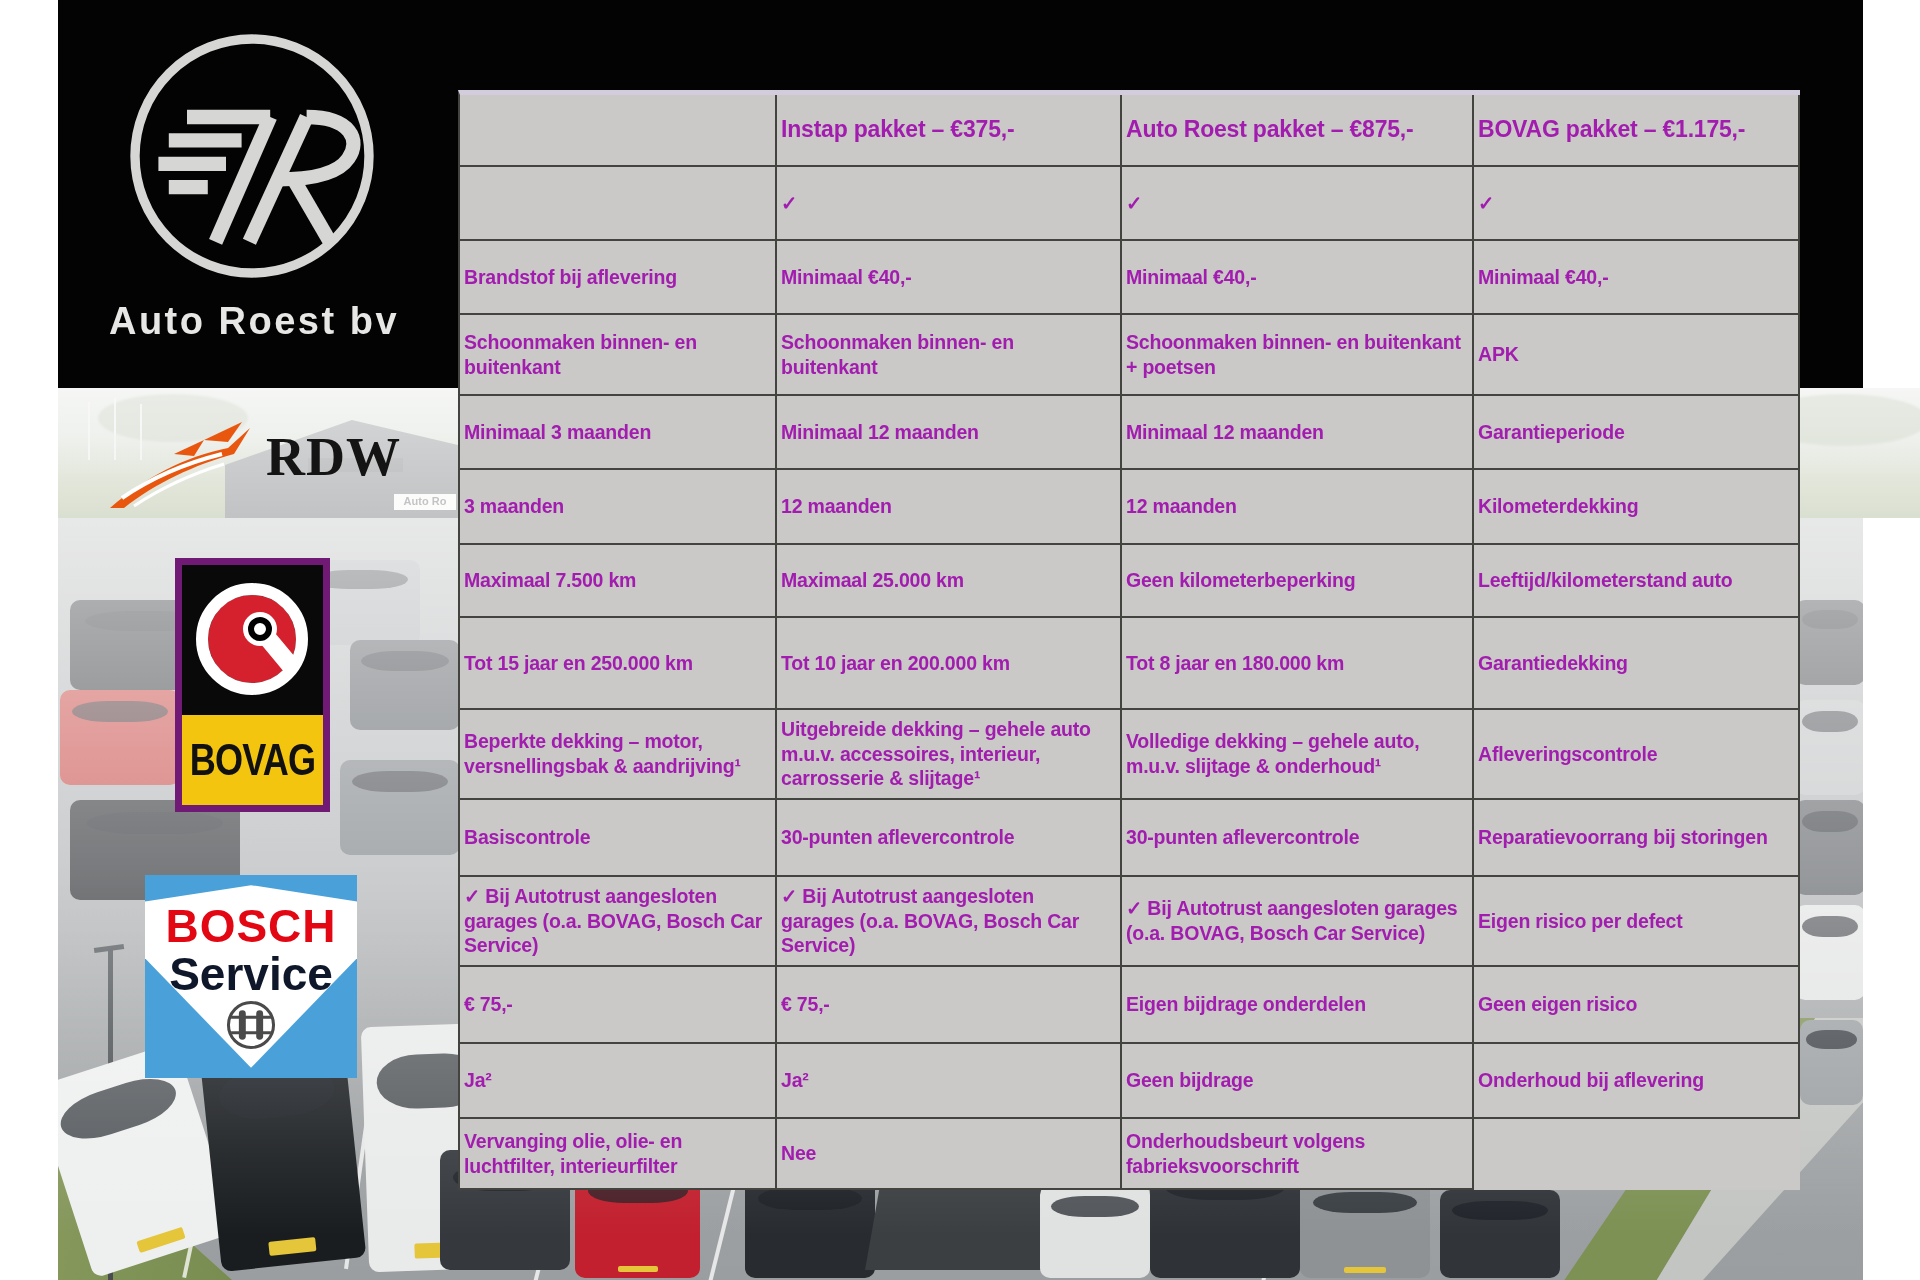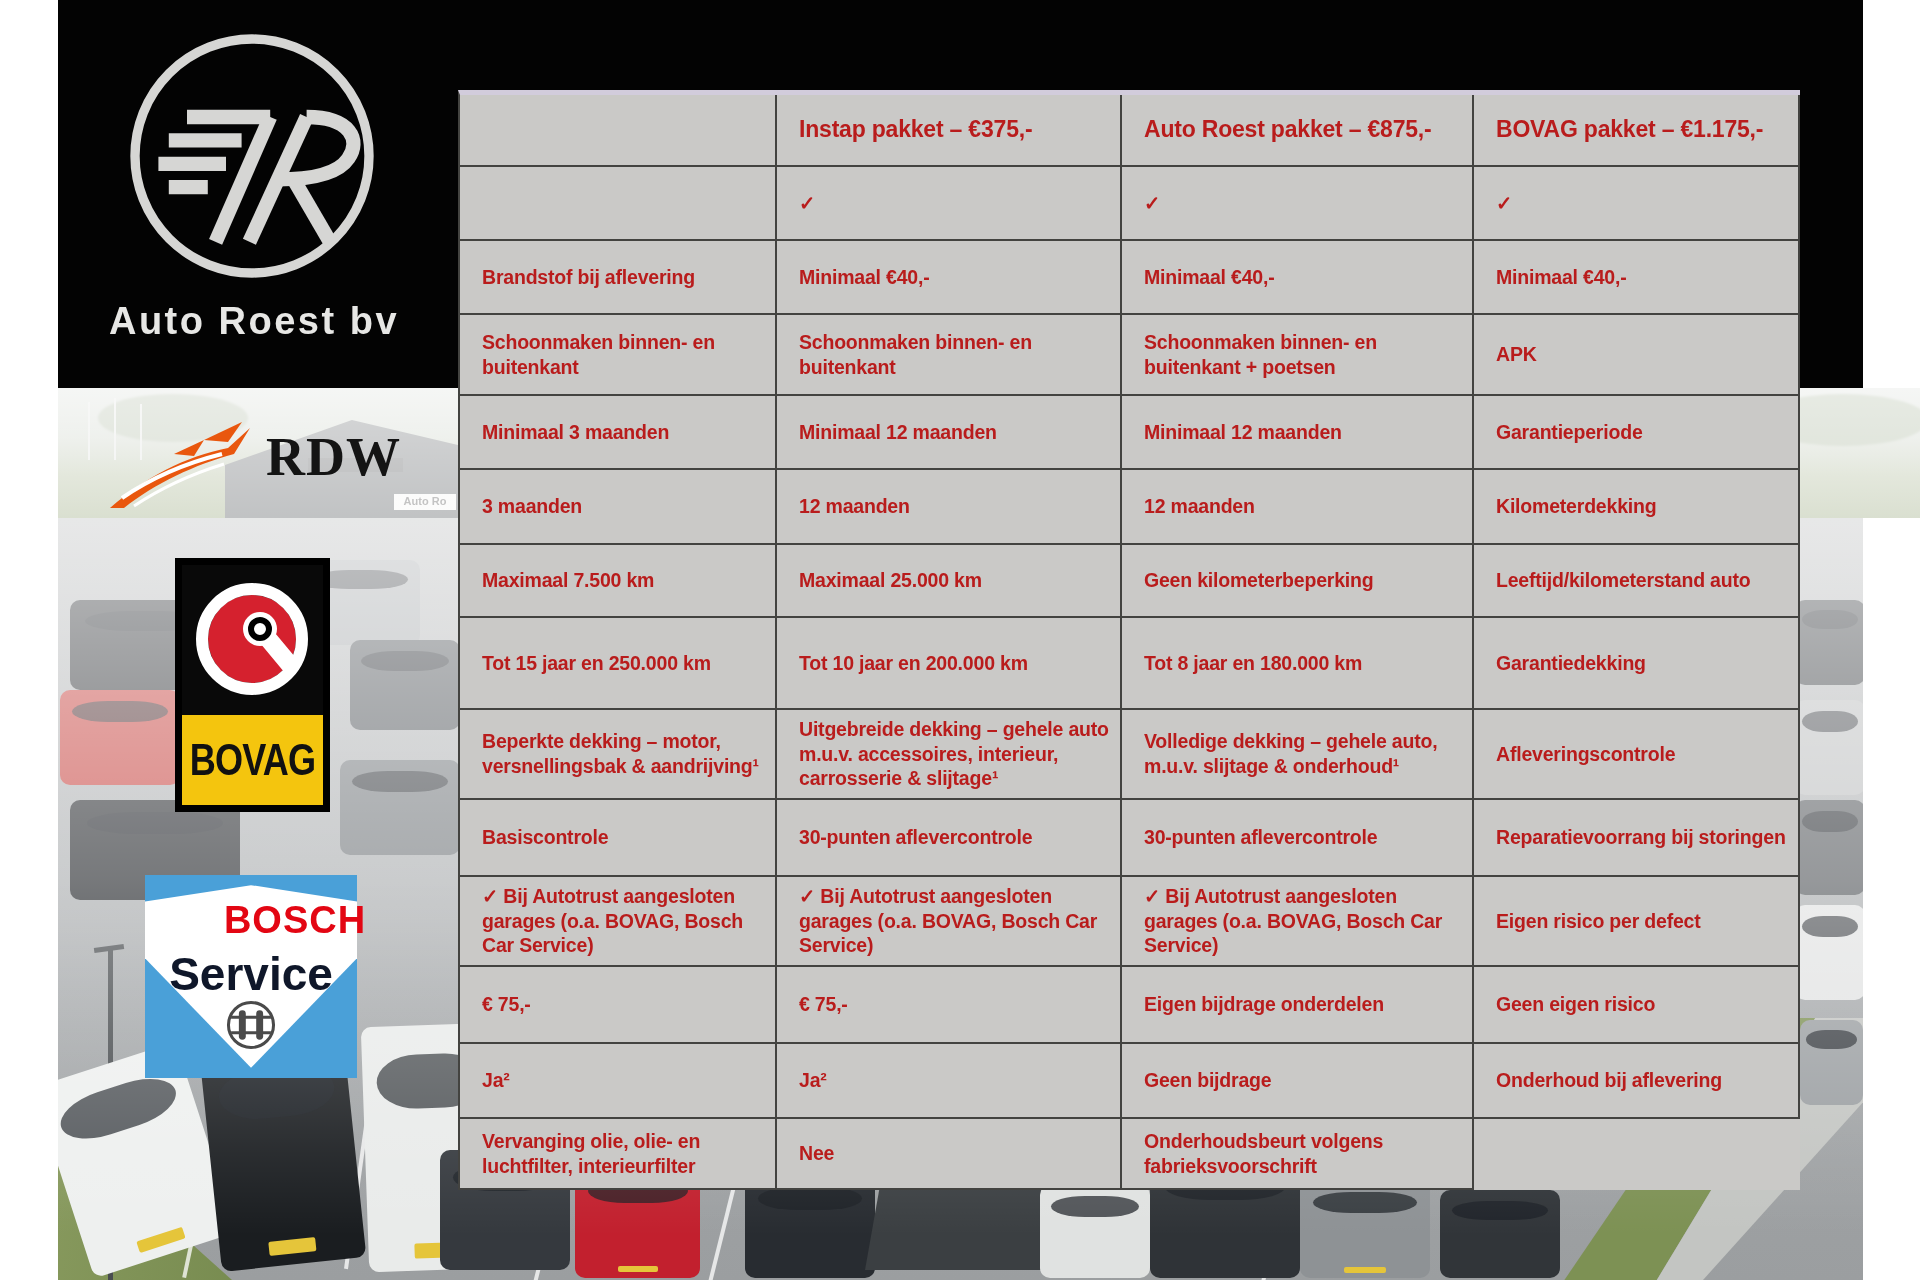--- a/index.html
+++ b/index.html
@@ -45,45 +45,45 @@
   .ar-name{position:absolute;left:36px;top:300px;width:320px;text-align:center;
     color:#e7e7e5;font-size:38px;font-weight:bold;letter-spacing:2.5px;}
 
   
   .rdw{position:absolute;left:104px;top:418px;width:300px;height:100px;z-index:4;font-weight:bold;}
   .rdw-wing{position:absolute;left:0;top:0;width:160px;height:100px;}
   .rdw-text{position:absolute;left:162px;top:8px;font-family:"Liberation Serif",serif;
     font-size:54px;color:#141414;letter-spacing:1px;}
 
   
-  .bovag{position:absolute;left:175px;top:558px;width:155px;height:254px;background:#000000;
+  .bovag{position:absolute;left:175px;top:558px;width:155px;height:254px;background:#701a75;
     z-index:4;box-sizing:border-box;padding:7px;}
   .bovag-top{position:relative;width:141px;height:150px;background:#090909;}
   .bovag-band{position:relative;width:141px;height:90px;background:#f4c50e;
     display:flex;align-items:center;justify-content:center;}
   .bovag-band span{font-size:44px;font-weight:bold;color:#111;transform:scaleX(.82);letter-spacing:-1px;}
 
   
   .bosch{position:absolute;left:145px;top:875px;width:212px;height:203px;background:#4aa0d8;z-index:4;}
   .bosch-white{position:absolute;inset:0;background:#ffffff;
     clip-path:polygon(0 13%,50% 5%,100% 13%,100% 41%,50% 95%,0 41%);}
   .bosch-b1{position:absolute;left:0;top:24px;width:100%;text-align:center;
-    font-size:38px;font-weight:bold;color:#e30613;letter-spacing:1px;padding-left:44px;}
+    font-size:46px;font-weight:bold;color:#e30613;letter-spacing:1px;}
   .bosch-b2{position:absolute;left:0;top:72px;width:100%;text-align:center;
     font-size:46px;font-weight:bold;color:#0f172a;}
   .bosch-arm{position:absolute;left:80px;top:124px;width:52px;height:52px;}
 
   
   .pkg-table{position:absolute;left:458px;top:90px;z-index:5;
     display:grid;grid-template-columns:317px 345px 352px 326px;
     grid-template-rows:72px 74px 74px 81px 74px 75px 73px 92px 90px 77px 90px 77px 75px 71px;
     background:#cac9c7;border-left:2px solid #434340;border-top:5px solid #d2ccdc;}
   .cell{box-sizing:border-box;border-right:2px solid #434340;border-bottom:2px solid #434340;
-    display:flex;align-items:center;padding:6px 10px 6px 22px;
-    color:#b91c1c;font-weight:bold;font-size:19.5px;line-height:1.27;letter-spacing:-.2px;}
+    display:flex;align-items:center;padding:6px 10px 6px 4px;
+    color:#a21caf;font-weight:bold;font-size:19.5px;line-height:1.27;letter-spacing:-.2px;}
   .cell.hdr{font-size:23px;letter-spacing:-.2px;}
 </style>
 </head>
 <body>
 
 <div class="stage">
 
   <div class="trees">
     <div class="treeblob" style="left:40px;top:6px;width:150px;height:48px;background:#93a385;"></div>
     <div class="treeblob" style="left:420px;top:2px;width:220px;height:54px;background:#8a9b7c;"></div>

